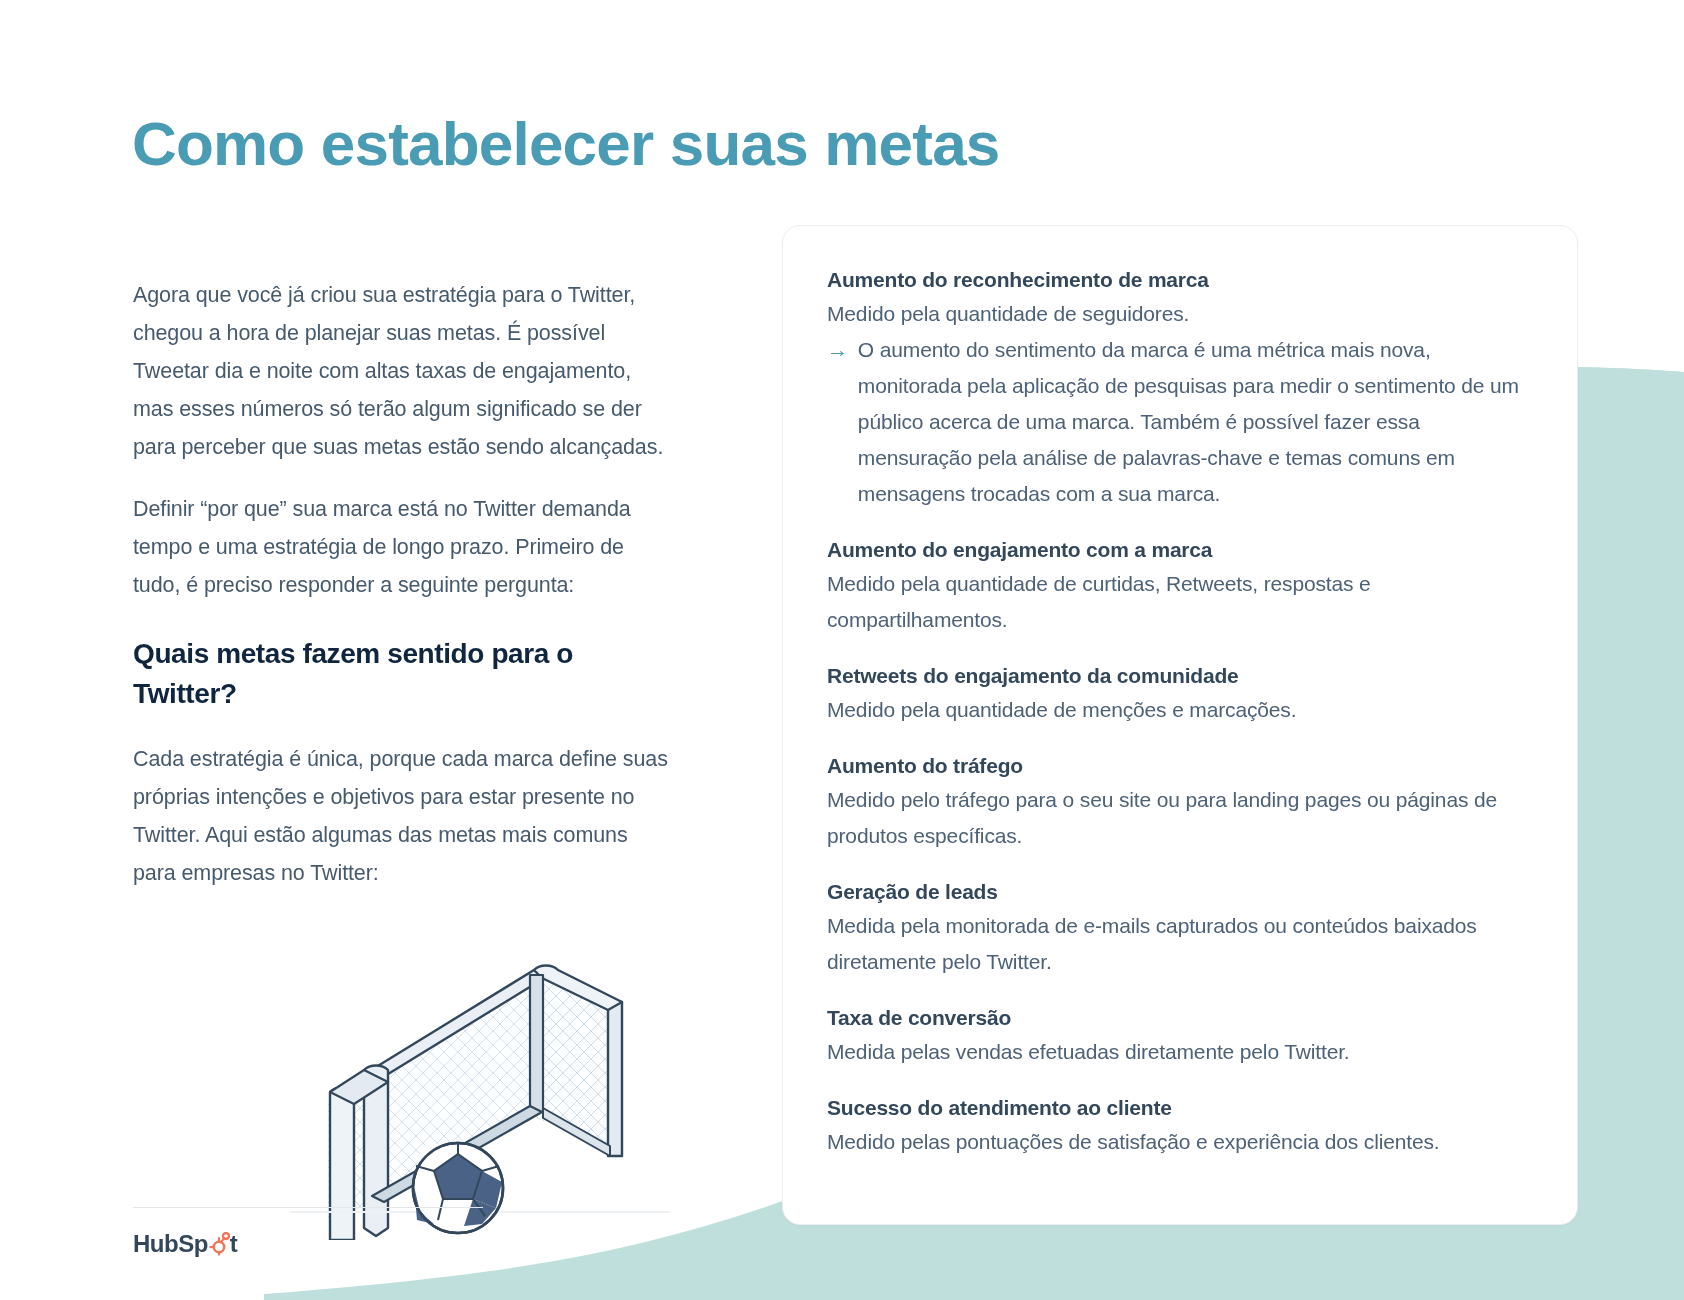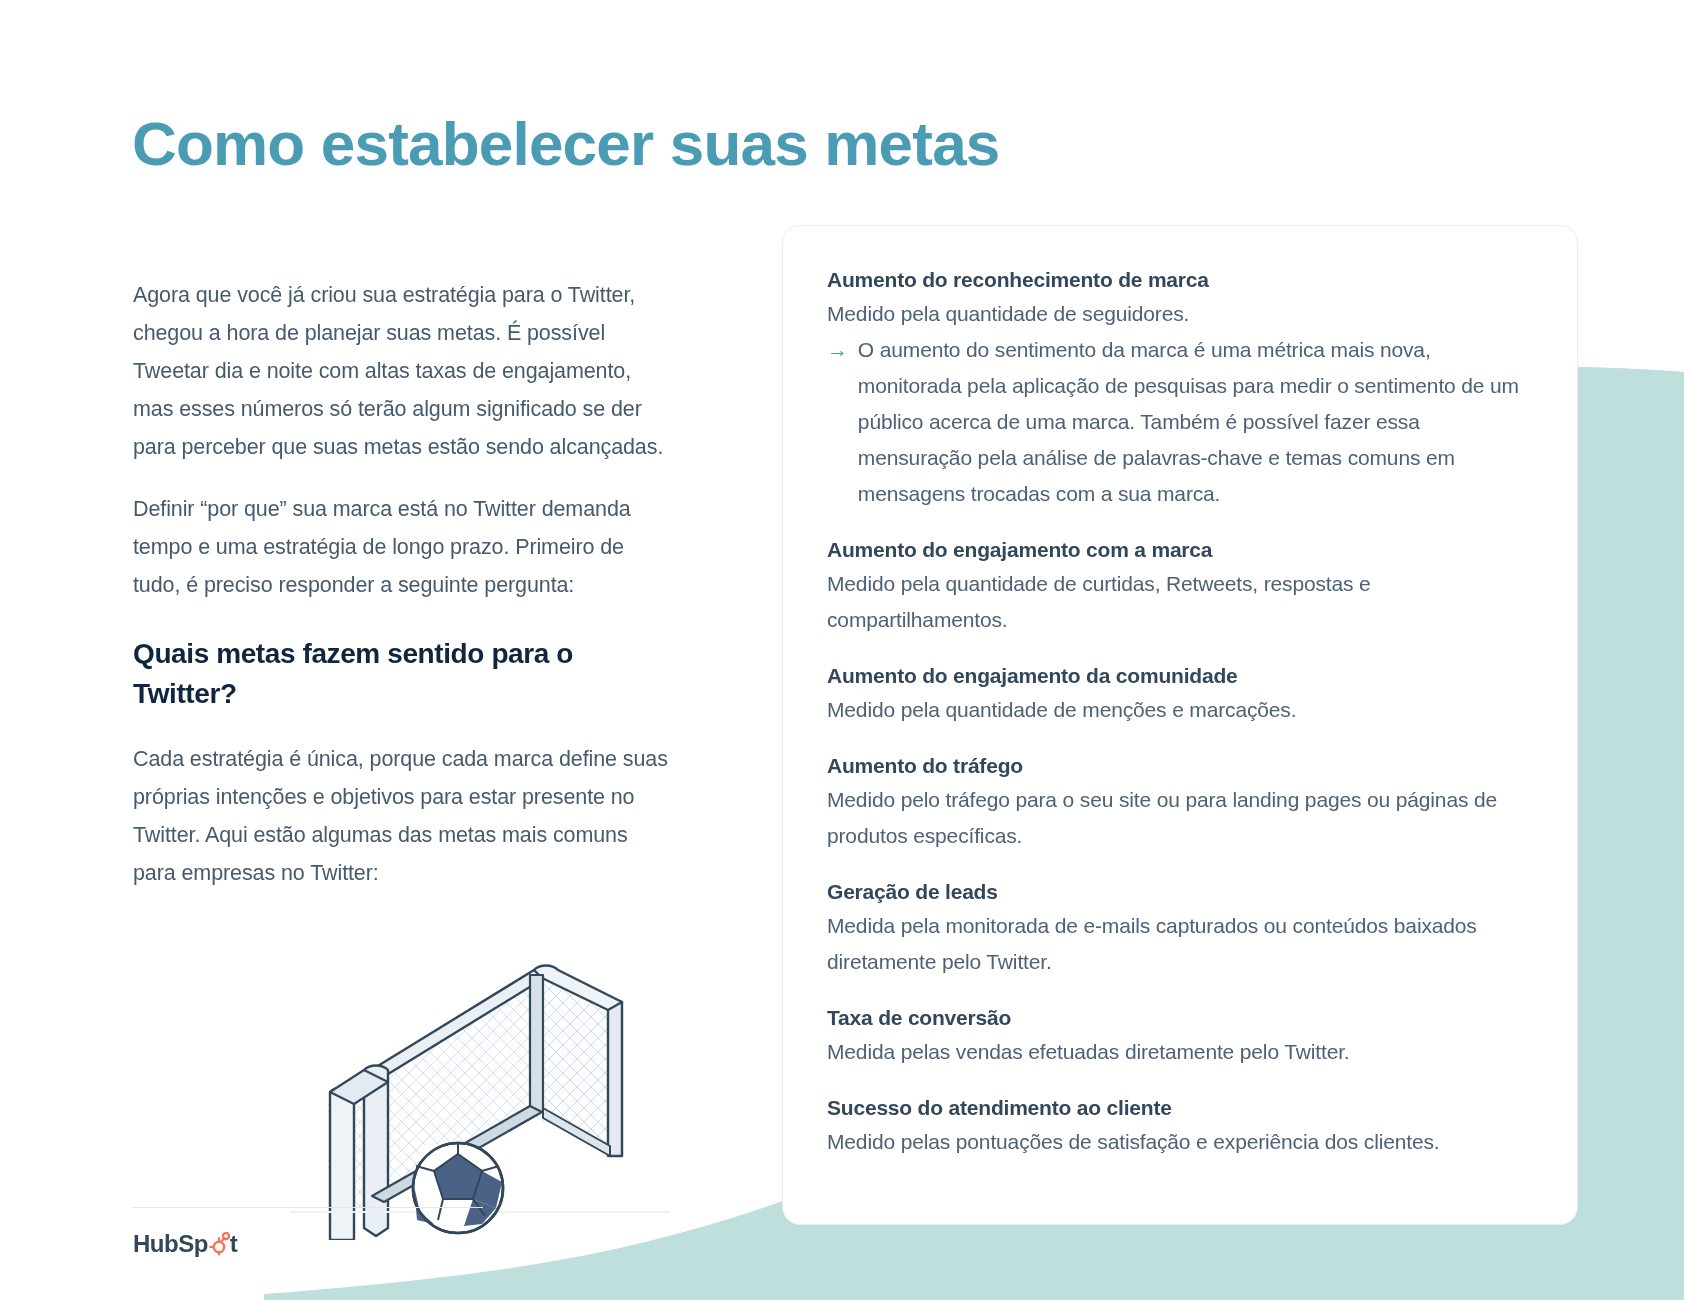--- a/index.html
+++ b/index.html
@@ -253,21 +253,21 @@
         <span class="note-text">O aumento do sentimento da marca é uma métrica mais nova, monitorada pela aplicação de pesquisas para medir o sentimento de um público acerca de uma marca. Também é possível fazer essa mensuração pela análise de palavras-chave e temas comuns em mensagens trocadas com a sua marca.</span>
       </div>
     </div>
 
     <div class="goal-block">
       <div class="goal-title">Aumento do engajamento com a marca</div>
       <div class="goal-desc">Medido pela quantidade de curtidas, Retweets, respostas e compartilhamentos.</div>
     </div>
 
     <div class="goal-block">
-      <div class="goal-title">Aumento do engajamento da comunidade</div>
+      <div class="goal-title">Retweets do engajamento da comunidade</div>
       <div class="goal-desc">Medido pela quantidade de menções e marcações.</div>
     </div>
 
     <div class="goal-block">
       <div class="goal-title">Aumento do tráfego</div>
       <div class="goal-desc">Medido pelo tráfego para o seu site ou para landing pages ou páginas de produtos específicas.</div>
     </div>
 
     <div class="goal-block">
       <div class="goal-title">Geração de leads</div>

